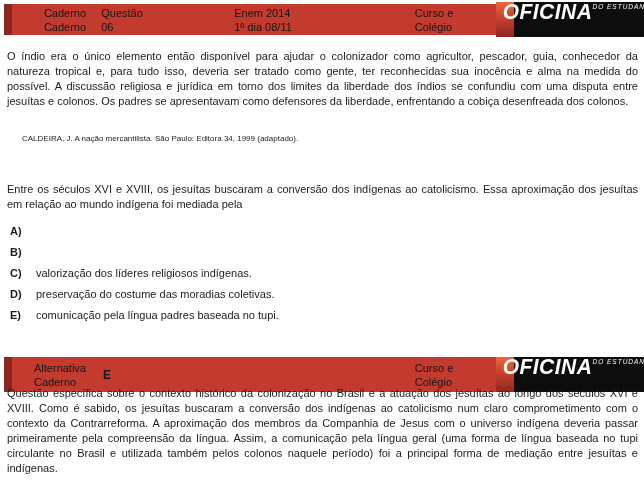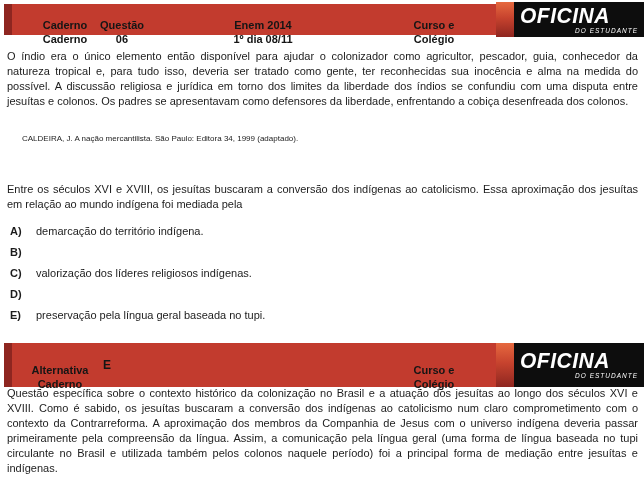--- a/index.html
+++ b/index.html
@@ -13,40 +13,40 @@
   }
 
   
   .bar{
     position:absolute;
     left:4px;right:0;
     background:linear-gradient(to right,#8e2620 0,#8e2620 8px,#c23b2e 8px);
     display:flex;
   }
   .bar--top{top:4px;height:31px;}
-  .bar--answer{top:343px;height:44px;}
+  .bar--answer{top:357px;height:35px;}
   .bar-label{
     position:absolute;top:50%;
     transform:translate(-50%,-50%);
-    text-align:center;
-    font-size:11px;font-weight:bold;line-height:14px;
-    color:#151515;white-space:nowrap;margin-top:12px;
+    text-align:left;
+    font-size:11px;font-weight:normal;line-height:14px;
+    color:#151515;white-space:nowrap;
   }
 
   
   .logo-unit{margin-left:auto;display:flex;height:100%;}
   .bar--top .logo-unit{margin-top:-2px;margin-bottom:-2px;height:35px;}
   .logo-grad{
     width:18px;height:100%;
     background:linear-gradient(180deg,#e6693f 0%,#c7432e 45%,#8e2620 100%);
   }
   .logo-box{
     width:130px;height:100%;
     background:#0d0d0d;
-    display:flex;flex-direction:column;justify-content:center;
+    display:flex;flex-direction:row;justify-content:center;
     padding:0 6px 0 6px;box-sizing:border-box;
   }
   .logo-wordmark{
     color:#ffffff;
     font-size:21px;font-weight:bold;font-style:italic;
     letter-spacing:0.5px;line-height:20px;
     transform:scaleY(1.05);
     white-space:nowrap;
   }
   .logo-subtitle{
@@ -117,35 +117,35 @@
 
 <div class="textblock passage">O índio era o único elemento então disponível para ajudar o colonizador como agricultor, pescador, guia, conhecedor da natureza tropical e, para tudo isso, deveria ser tratado como gente, ter reconhecidas sua inocência e alma na medida do possível. A discussão religiosa e jurídica em torno dos limites da liberdade dos índios se confundiu com uma disputa entre jesuítas e colonos. Os padres se apresentavam como defensores da liberdade, enfrentando a cobiça desenfreada dos colonos.</div>
 
 <div class="citation">CALDEIRA, J. A nação mercantilista. São Paulo: Editora 34, 1999 (adaptado).</div>
 
 <div class="textblock stem">Entre os séculos XVI e XVIII, os jesuítas buscaram a conversão dos indígenas ao catolicismo. Essa aproximação dos jesuítas em relação ao mundo indígena foi mediada pela</div>
 
 <div class="options">
   <div class="option-row">
     <span class="option-letter">A)</span>
-    <span class="option-text">demarcação do território indígena.</span>
   </div>
   <div class="option-row">
     <span class="option-letter">B)</span>
   </div>
   <div class="option-row">
     <span class="option-letter">C)</span>
     <span class="option-text">valorização dos líderes religiosos indígenas.</span>
   </div>
   <div class="option-row">
     <span class="option-letter">D)</span>
+    <span class="option-text">preservação do costume das moradias coletivas.</span>
   </div>
   <div class="option-row">
     <span class="option-letter">E)</span>
-    <span class="option-text">preservação pela língua geral baseada no tupi.</span>
+    <span class="option-text">comunicação pela língua padres baseada no tupi.</span>
   </div>
 </div>
 
 <div class="bar bar--answer">
   <div class="bar-label" style="left:56px;">
     <div>Alternativa</div>
     <div>Caderno</div>
   </div>
   <div class="answer-letter">E</div>
   <div class="bar-label" style="left:430px;">

